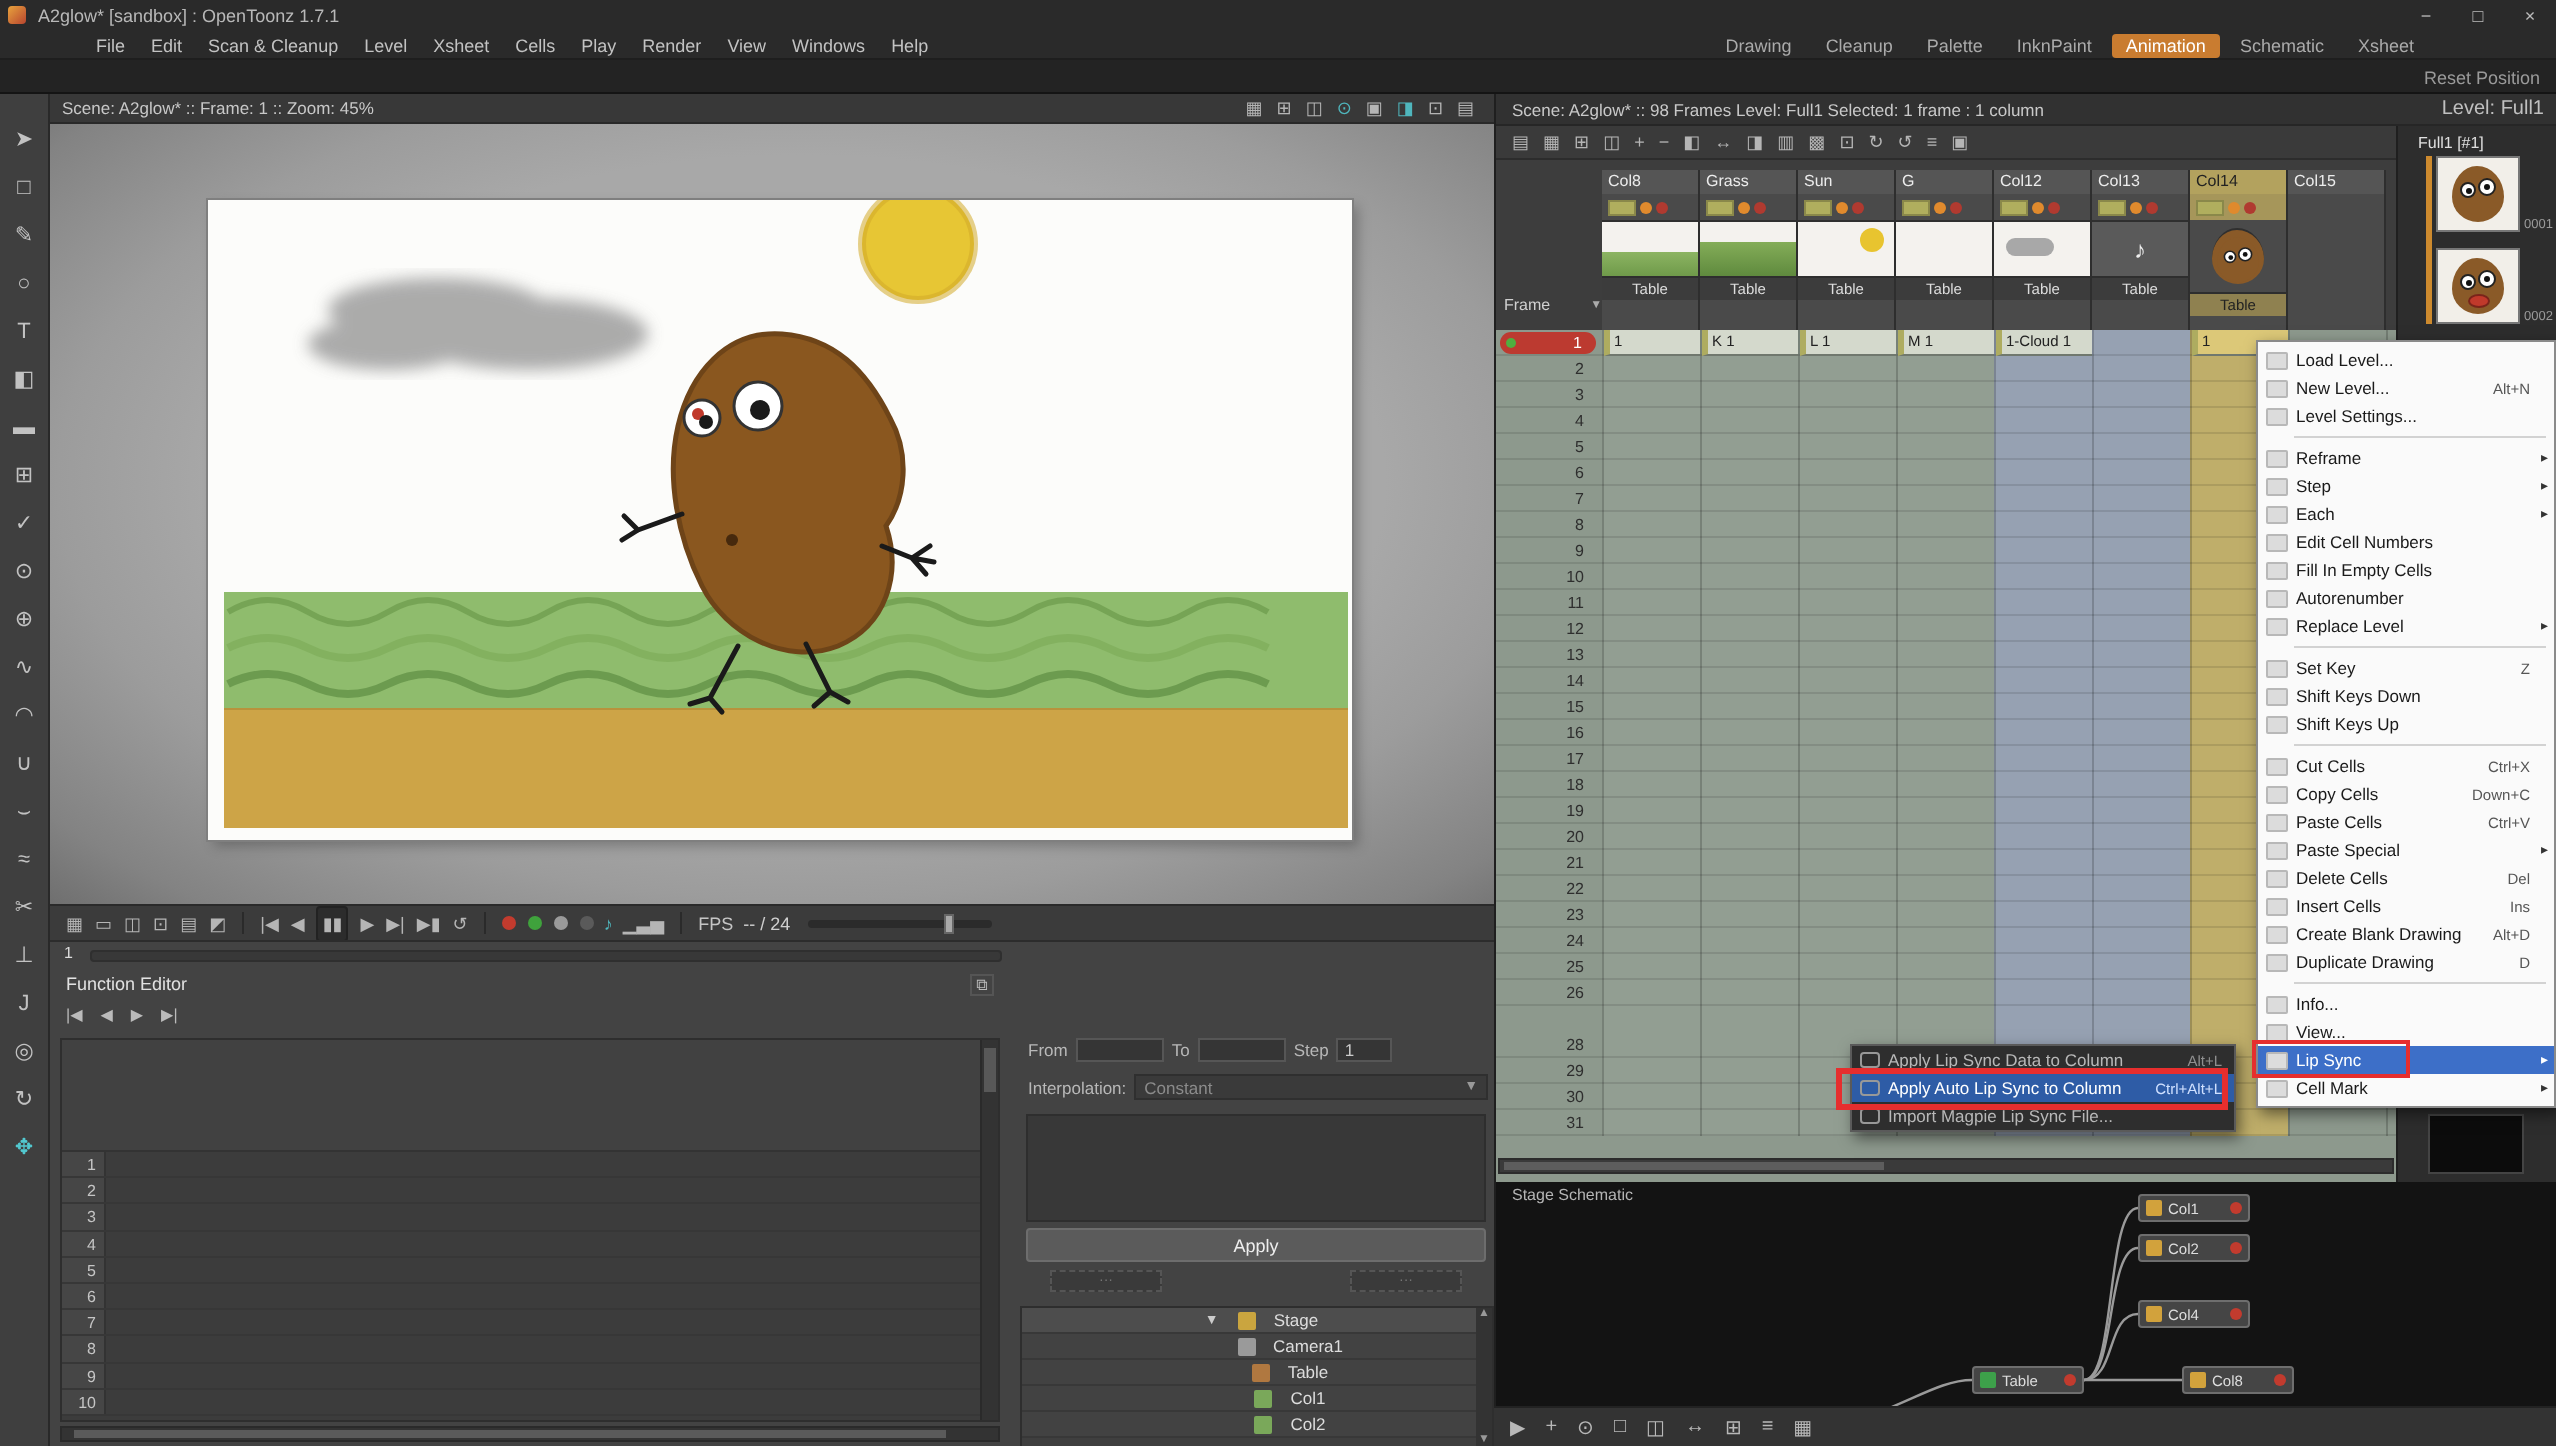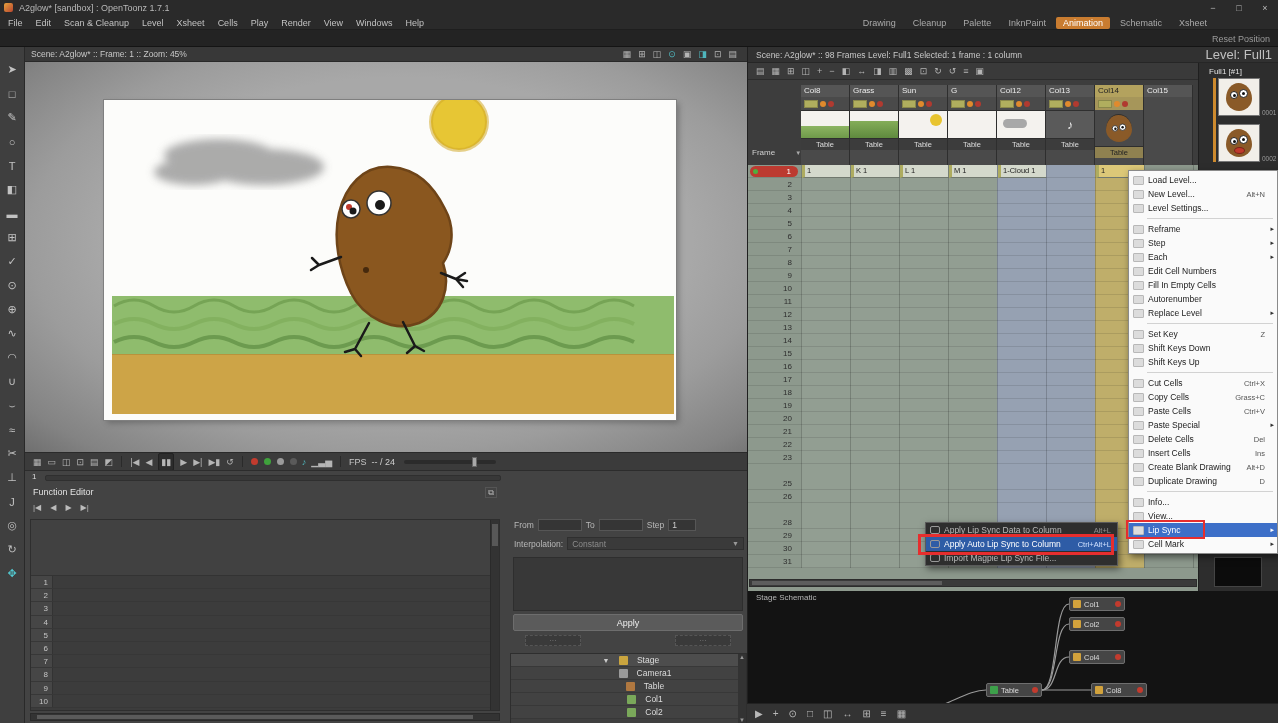--- a/index.html
+++ b/index.html
@@ -4,21 +4,21 @@
 <style>
   *{margin:0;padding:0;box-sizing:border-box;}
   body{background:#111;font-family:"Liberation Sans",sans-serif;}
   #root{position:relative;width:1278px;height:723px;background:#1c1c1c;overflow:hidden;color:#ccc;}
 
   
   #titlebar{position:absolute;left:0;top:0;width:1278px;height:15px;background:#2a2a2a;display:flex;align-items:center;font-size:9px;color:#b8b8b8;}
   #app-icon{width:9px;height:9px;margin:0 6px 0 4px;background:linear-gradient(135deg,#e8a33d,#b8452f);border-radius:2px;}
   #win-controls{margin-left:auto;display:flex;}
   .win-btn{width:26px;height:15px;display:flex;align-items:center;justify-content:center;font-size:9px;color:#bbb;}
-  #menubar{position:absolute;left:0;top:15px;width:1278px;height:15px;background:#2a2a2a;border-bottom:1px solid #1e1e1e;}
+  #menubar{position:absolute;left:0;top:15px;width:1278px;height:15px;background:#2a2a2a;border-bottom:1px solid #1e1e1e;padding-left:40px;}
   #menu-left{display:flex;gap:13px;padding-left:8px;height:15px;align-items:center;font-size:9px;color:#c2c2c2;}
   #rooms{position:absolute;right:64px;top:0;height:15px;display:flex;align-items:center;gap:3px;font-size:9px;}
   .room{padding:1px 7px;color:#aaa;}
   .room.active{background:#c97c30;color:#fff;border-radius:2px;}
   #subbar{position:absolute;left:0;top:30px;width:1278px;height:17px;background:#232323;border-bottom:1px solid #141414;}
   #reset-position{position:absolute;right:8px;top:4px;font-size:9px;color:#9a9a9a;}
 
   
   #left-toolbar{position:absolute;left:0;top:47px;width:25px;height:676px;background:#3f3f3f;border-right:1px solid #292929;display:flex;flex-direction:column;align-items:center;padding-top:12px;gap:3px;}
   .tool{width:21px;height:21px;display:flex;align-items:center;justify-content:center;font-size:11px;color:#c2c2c2;}
@@ -76,21 +76,21 @@
   #fe-tree{position:absolute;left:0;top:138px;width:237px;height:71px;background:#3f3f3f;border:1px solid #2e2e2e;overflow:hidden;}
   .fe-tree-row{height:13px;display:flex;align-items:center;font-size:8.5px;color:#ddd;gap:9px;border-bottom:1px solid #383838;background:#424242;justify-content:center;}
   .fe-tree-row.root{background:#4d4d4d;}
   .fe-expander{width:8px;font-size:7px;color:#ccc;text-align:center;}
   .fe-ticon{width:9px;height:9px;border-radius:1px;}
   #fe-tree-scroll{position:absolute;right:1px;top:139px;width:8px;height:69px;background:#333;font-size:6px;color:#999;display:flex;flex-direction:column;justify-content:space-between;text-align:center;}
 
   
   #xsheet{position:absolute;left:747px;top:47px;width:531px;height:544px;background:#3d3d3d;border-left:1px solid #1f1f1f;}
   #xs-header{height:16px;background:#313131;font-size:8.5px;color:#c9c9c9;display:flex;align-items:center;padding:0 6px 0 8px;border-bottom:1px solid #262626;}
-  #ls-header-label{margin-left:auto;font-size:13px;color:#c0c0c0;}
+  #ls-header-label{margin-left:auto;font-size:10px;color:#c0c0c0;}
   #xs-toolbar{position:absolute;left:0;top:16px;width:450px;height:17px;background:#3a3a3a;display:flex;align-items:center;gap:7px;padding-left:8px;font-size:9px;color:#b5b5b5;border-bottom:1px solid #2c2c2c;}
   .xs-tb-icon{font-size:9px;}
   #level-strip{position:absolute;left:450px;top:16px;width:81px;height:528px;background:#2d2d2d;border-left:1px solid #1f1f1f;}
   #ls-name{position:absolute;left:10px;top:4px;font-size:8px;color:#e0e0e0;}
   #ls-bar{position:absolute;left:14px;top:15px;width:3px;height:84px;background:#cd8a2e;}
   .ls-thumb{position:absolute;left:19px;width:42px;height:38px;background:#f2efe9;border:1px solid #777;}
   .ls-num{position:absolute;left:63px;font-size:6.5px;color:#9a9a9a;}
   #ls-thumb3{position:absolute;left:15px;top:494px;width:48px;height:30px;background:#0c0c0c;border:1px solid #444;}
   #xs-frame-header{position:absolute;left:4px;top:101px;width:46px;font-size:8px;color:#d0d0d0;display:flex;align-items:center;gap:20px;}
   #xs-frame-arrow{font-size:6px;color:#aaa;}
@@ -652,20 +652,23 @@
         </div>
         <div class="xs-row" style="top: 260px; padding-left: 48px;">
           <div class="xs-num">21</div>
         </div>
         <div class="xs-row" style="top: 273px;">
           <div class="xs-num">22</div>
         </div>
         <div class="xs-row" style="top: 286px;">
           <div class="xs-num">23</div>
         </div>
+        <div class="xs-row" style="top: 299px;">
+          <div class="xs-num">24</div>
+        </div>
         <div class="xs-row" style="top: 312px;">
           <div class="xs-num">25</div>
         </div>
         <div class="xs-row" style="top: 325px;">
           <div class="xs-num">26</div>
         </div>
         <div class="xs-row" style="top: 351px;">
           <div class="xs-num">28</div>
         </div>
         <div class="xs-row" style="top: 364px;">
@@ -779,21 +782,21 @@
       <div class="cm-sep"></div>
       <div class="cm-item">
         <span class="cm-icon"></span>
         <span class="cm-label">Cut Cells</span>
         <span class="cm-short">Ctrl+X</span>
         <span class="cm-arrow"></span>
       </div>
       <div class="cm-item">
         <span class="cm-icon"></span>
         <span class="cm-label">Copy Cells</span>
-        <span class="cm-short">Grass+C</span>
+        <span class="cm-short">Down+C</span>
         <span class="cm-arrow"></span>
       </div>
       <div class="cm-item">
         <span class="cm-icon"></span>
         <span class="cm-label">Paste Cells</span>
         <span class="cm-short">Ctrl+V</span>
         <span class="cm-arrow"></span>
       </div>
       <div class="cm-item">
         <span class="cm-icon"></span>

